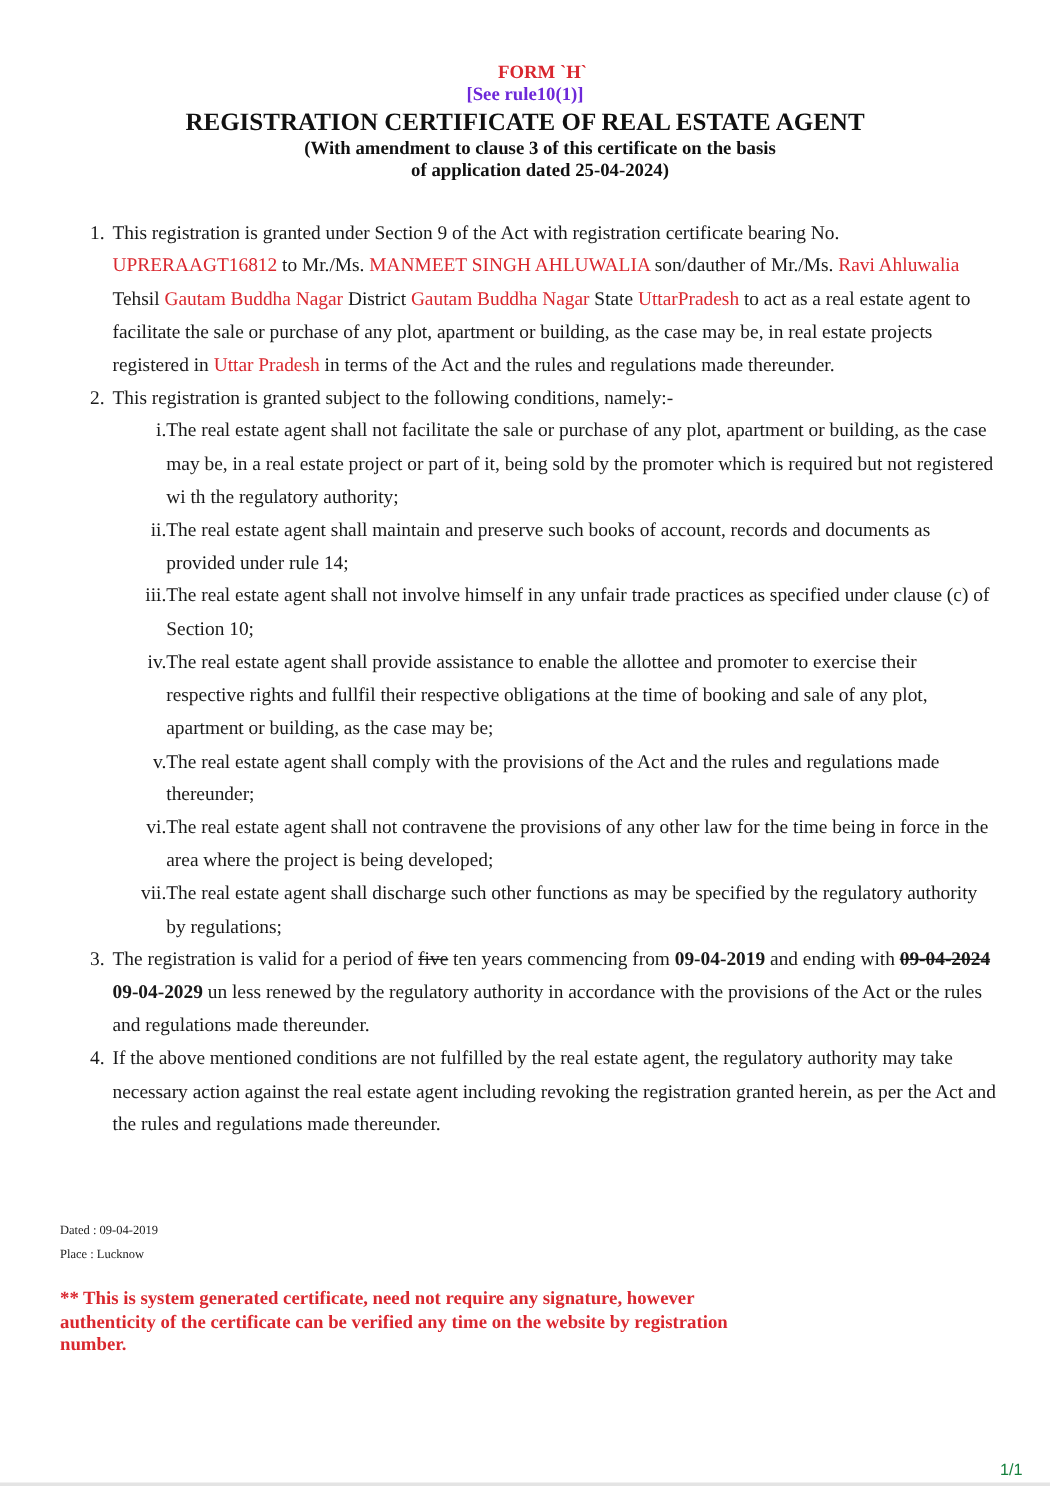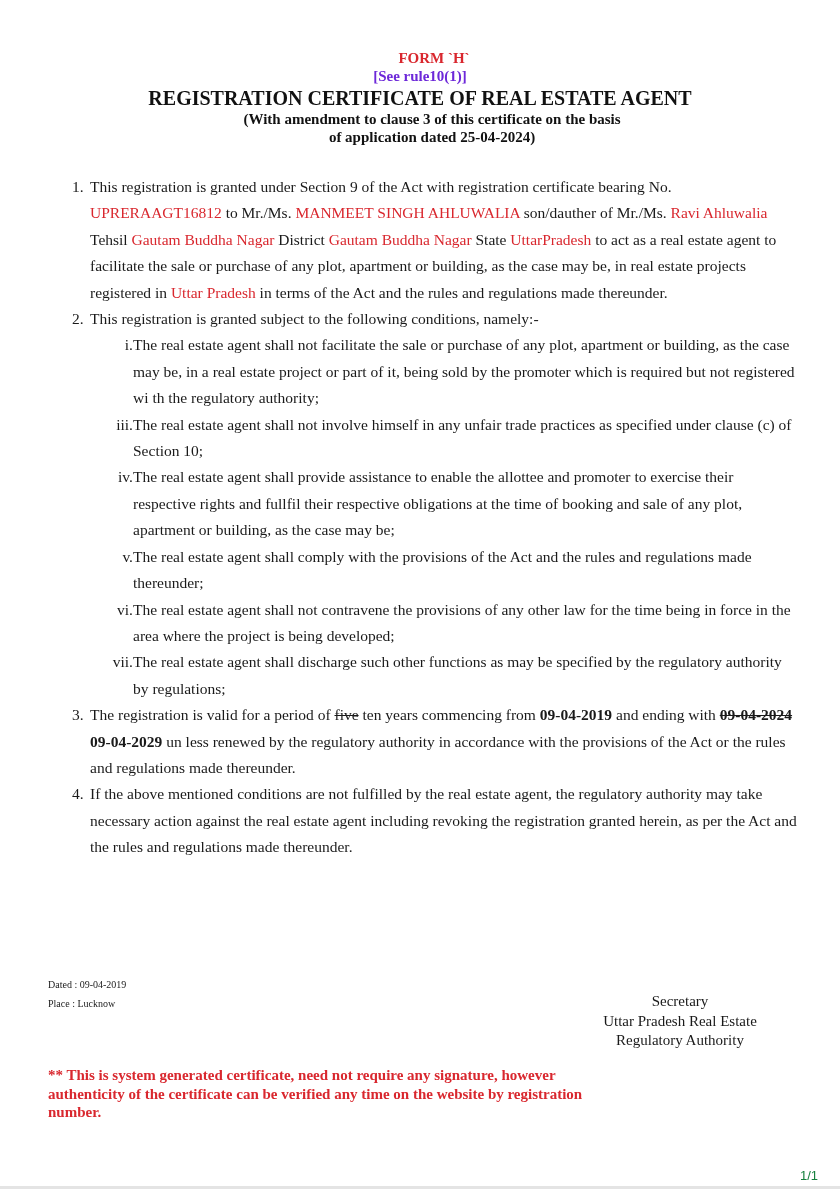--- a/index.html
+++ b/index.html
@@ -102,21 +102,21 @@
       left: 580px;
       width: 200px;
       top: 992px;
       text-align: center;
       font-size: 15px;
       line-height: 19.5px;
     }
     .notice {
       position: absolute;
       left: 48px;
-      top: 1066px;
+      top: 1030px;
       width: 540px;
       color: #d9272e;
       font-weight: bold;
       font-size: 15px;
       line-height: 18.5px;
     }
     .pager {
       position: absolute;
       right: 22px;
       top: 1168px;
@@ -156,20 +156,24 @@
     <div class="clause">
       <span class="num">2.</span>
       <span>This registration is granted subject to the following conditions, namely:-</span>
     </div>
     <div class="subclauses">
       <div class="sub">
         <span class="snum">i.</span>
         <span>The real estate agent shall not facilitate the sale or purchase of any plot, apartment or building, as the case may be, in a real estate project or part of it, being sold by the promoter which is required but not registered wi th the regulatory authority;</span>
       </div>
       <div class="sub">
+        <span class="snum">ii.</span>
+        <span>The real estate agent shall maintain and preserve such books of account, records and documents as provided under rule 14;</span>
+      </div>
+      <div class="sub">
         <span class="snum">iii.</span>
         <span>The real estate agent shall not involve himself in any unfair trade practices as specified under clause (c) of Section 10;</span>
       </div>
       <div class="sub">
         <span class="snum">iv.</span>
         <span>The real estate agent shall provide assistance to enable the allottee and promoter to exercise their respective rights and fullfil their respective obligations at the time of booking and sale of any plot, apartment or building, as the case may be;</span>
       </div>
       <div class="sub">
         <span class="snum">v.</span>
         <span>The real estate agent shall comply with the provisions of the Act and the rules and regulations made thereunder;</span>
@@ -194,24 +198,19 @@
       <span>If the above mentioned conditions are not fulfilled by the real estate agent, the regulatory authority may take necessary action against the real estate agent including revoking the registration granted herein, as per the Act and the rules and regulations made thereunder.</span>
     </div>
 
   </div>
 
   <div class="dated">
     <div>Dated : 09-04-2019</div>
     <div>Place : Lucknow</div>
   </div>
 
-  <div class="signatory">
-    <div>Secretary</div>
-    <div>Uttar Pradesh Real Estate</div>
-    <div>Regulatory Authority</div>
-  </div>
 
   <div class="notice">** This is system generated certificate, need not require any signature, however authenticity of the certificate can be verified any time on the website by registration number.</div>
 
 </div>
 
 <div class="pager">1/1</div>
 <div class="bottom-rule"></div>
 
 </body></html>

